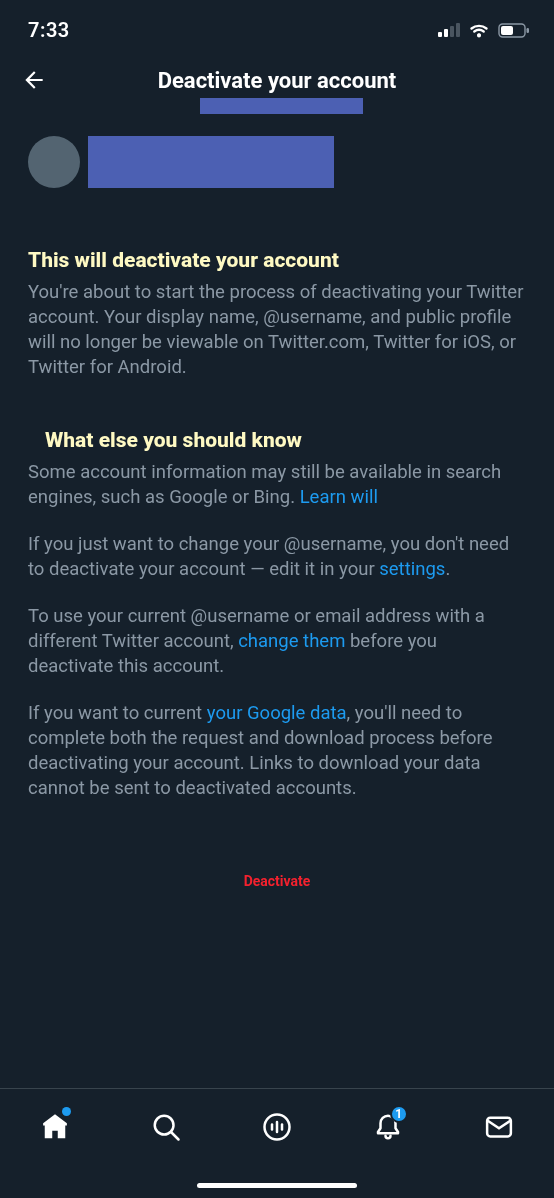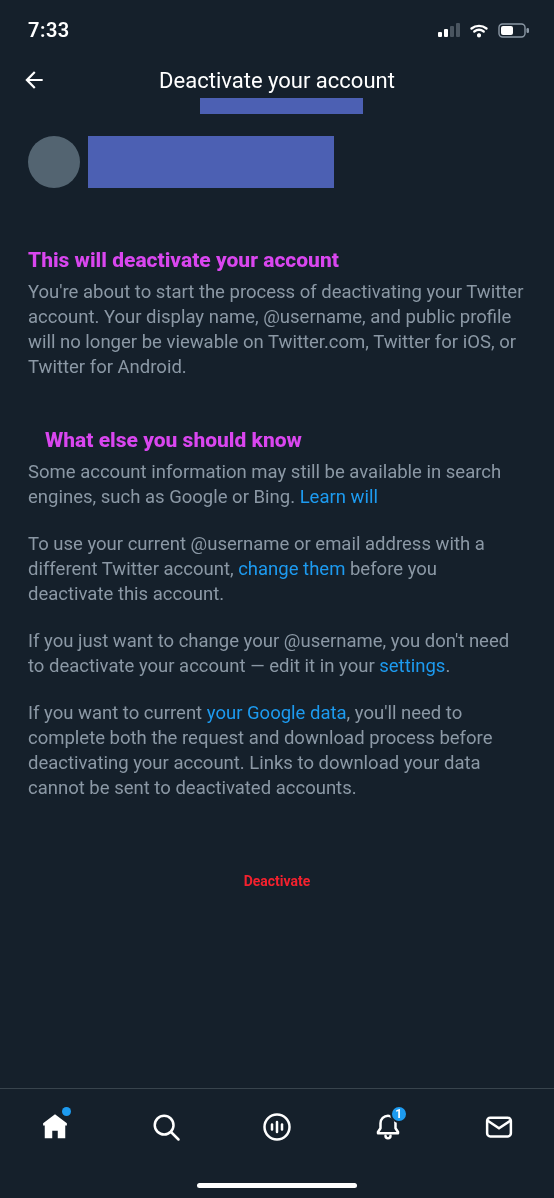--- a/index.html
+++ b/index.html
@@ -19,38 +19,38 @@
     .status-icons { display:flex; align-items:center; gap:8px; }
     
     .nav-header {
       display:flex; align-items:center; justify-content:center;
       position:relative; height:52px; margin-top:4px;
     }
     .back-btn {
       position:absolute; left:20px; top:50%; transform:translateY(-50%);
       width:28px; height:28px; display:flex; align-items:center; justify-content:center;
     }
-    .nav-title { font-size:22px; font-weight:400; }
+    .nav-title { font-size:22px; font-weight:700; }
     .redact-title {
       position:absolute; left:200px; top:44px;
       width:163px; height:16px; background:#4c60b3;
     }
     
     .profile-row {
       display:flex; align-items:center; gap:8px;
       padding:0 28px; margin-top:30px; height:52px;
     }
     .avatar {
       width:52px; height:52px; border-radius:50%;
       background:#536471;
     }
     .redact-name { width:246px; height:52px; background:#4c60b3; }
     
     .content { padding:0 28px; }
-    .section-h { font-size:21px; font-weight:800; color:#d946ef; margin-top:60px; }
+    .section-h { font-size:21px; font-weight:800; color:#fef9c3; margin-top:60px; }
     .section-h.tight { margin-top:48px;margin-left:17px; }
     .para { font-size:18.5px; line-height:1.35; color:#8b98a5; margin-top:8px; }
     .para + .para { margin-top:22px; }
     .link { color:#1d9bf0; }
     
     .deact-btn {
       display:block; width:100%; text-align:center;
       color:#f4212e; font-size:14px; font-weight:700;
       margin-top:60px; padding:12px 0;
     }
@@ -126,25 +126,25 @@
   <p class="para">You're about to start the process of deactivating your Twitter account. Your display name, @username, and public profile will no longer be viewable on Twitter.com, Twitter for iOS, or Twitter for Android.</p>
 
   <h2 class="section-h tight">What else you should know</h2>
 
 
   <p class="para">
     <span>Some account information may still be available in search engines, such as Google or Bing. </span><span class="link">Learn will</span>
   </p>
 
   <p class="para">
-    <span>To use your current @username or email address with a different Twitter account, </span><span class="link">change them</span><span> before you deactivate this account.</span>
+    <span>If you just want to change your @username, you don't need to deactivate your account — edit it in your </span><span class="link">settings</span><span>.</span>
   </p>
 
   <p class="para">
-    <span>If you just want to change your @username, you don't need to deactivate your account — edit it in your </span><span class="link">settings</span><span>.</span>
+    <span>To use your current @username or email address with a different Twitter account, </span><span class="link">change them</span><span> before you deactivate this account.</span>
   </p>
 
   <p class="para">
     <span>If you want to current </span><span class="link">your Google data</span><span>, you'll need to complete both the request and download process before deactivating your account. Links to download your data cannot be sent to deactivated accounts.</span>
   </p>
 
   <a class="deact-btn">Deactivate</a>
 </div>
 
 <div class="tab-bar">

